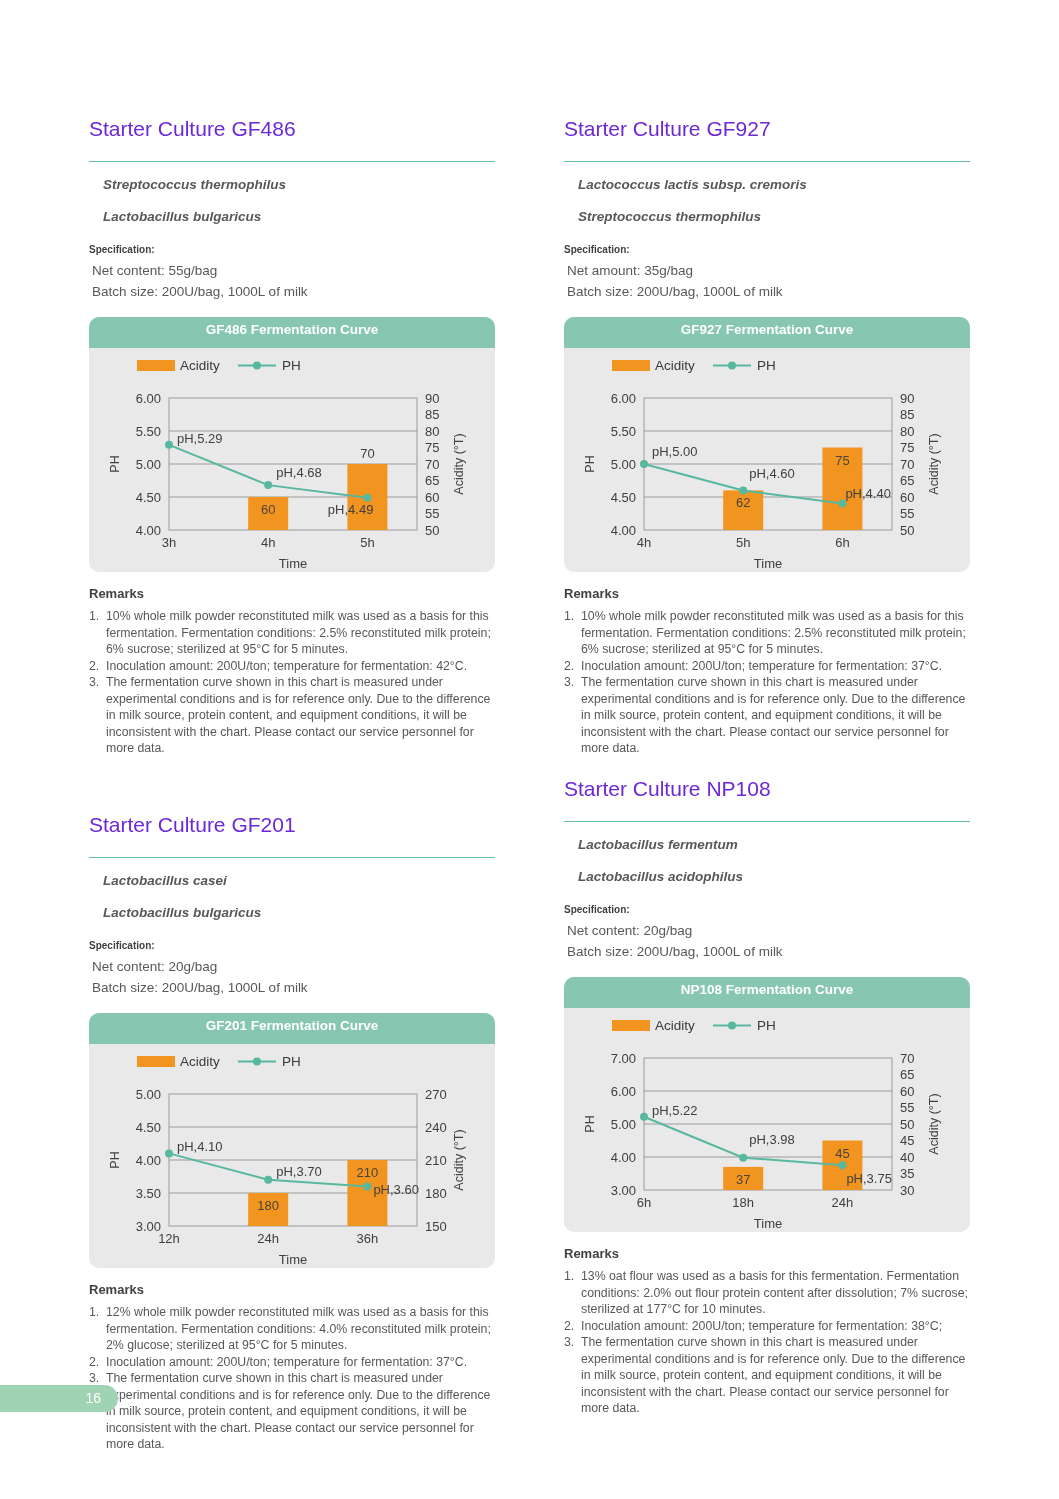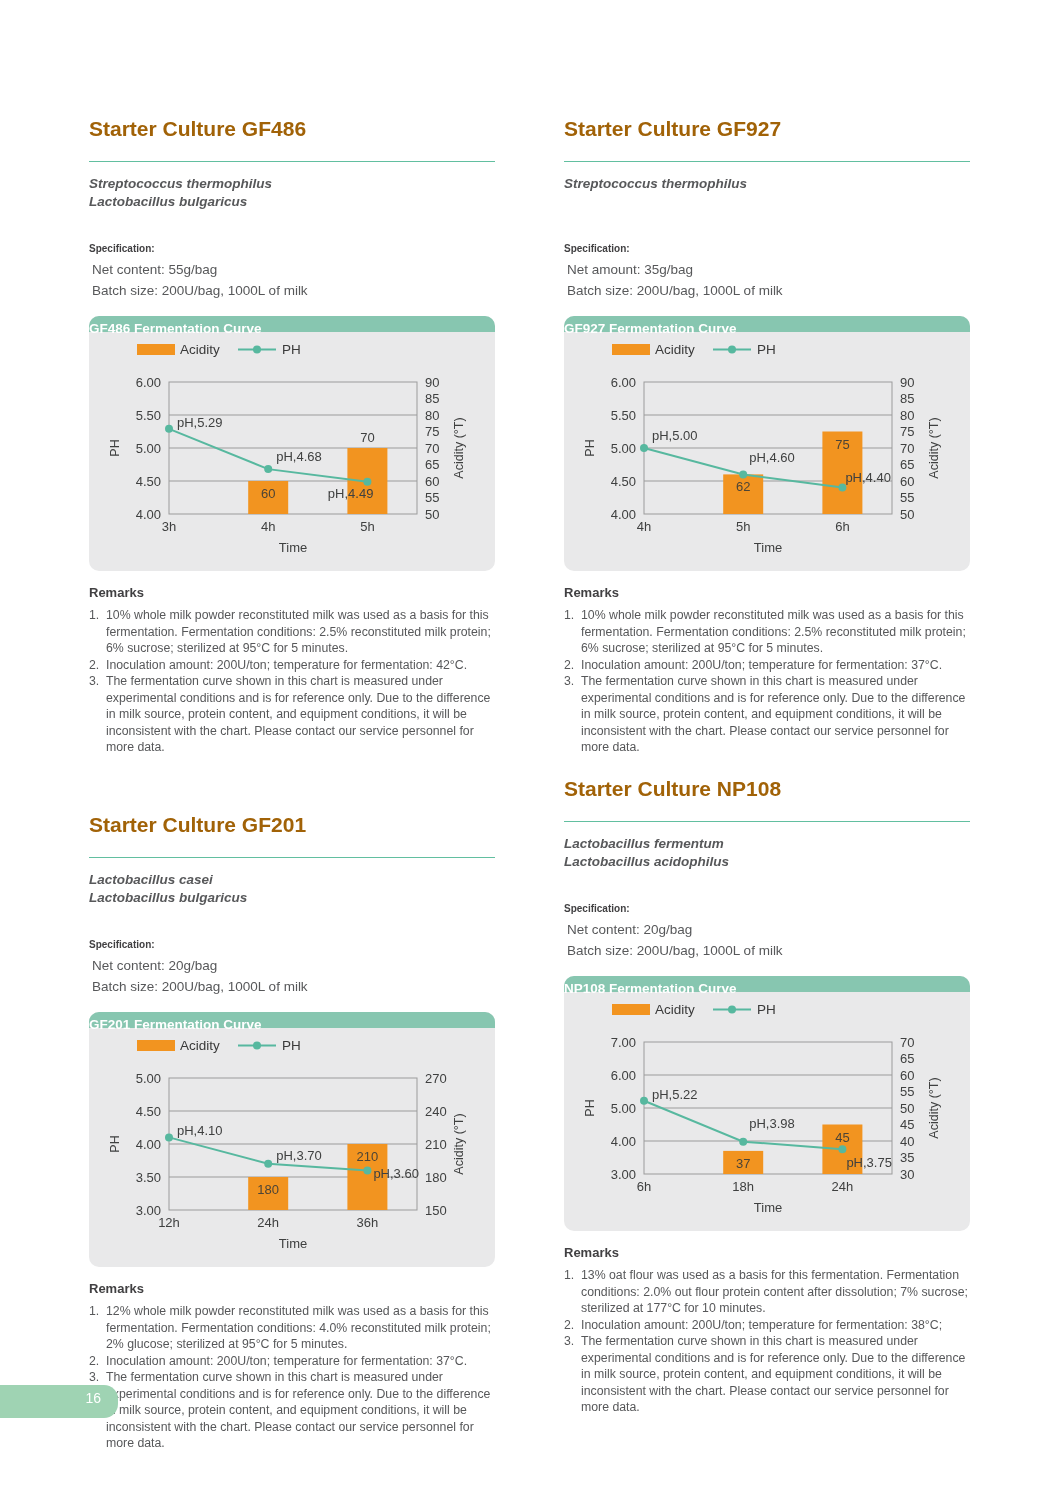--- a/index.html
+++ b/index.html
@@ -4,39 +4,39 @@
 <style>
   html,body { margin:0; padding:0; background:#ffffff; }
   body { width:1059px; height:1499px; position:relative; font-family:"Liberation Sans", sans-serif; overflow:hidden; }
 
   .product { position:absolute; width:406px; }
   #sec0 { left:89px;  top:116px; }
   #sec1 { left:564px; top:116px; }
   #sec2 { left:89px;  top:812px; }
   #sec3 { left:564px; top:776px; }
 
-  .ptitle { margin:0; font-size:21px; font-weight:bold; color:#a16207; line-height:26px; }
+  .ptitle { margin:0; font-size:21px; font-weight:normal; color:#6d28d9; line-height:26px; }
   .rule { border:none; border-top:1px solid #62bfa0; margin:19px 0 13px 0; }
   .bacteria { min-height:56px; }
-  .bacteria p { margin:0; font-size:13.5px; font-weight:bold; font-style:italic; color:#57585a; line-height:18px; }
+  .bacteria p { margin:14px; font-size:13.5px; font-weight:bold; font-style:italic; color:#57585a; line-height:18px; }
   .spec-h { margin:9px 0 0 0; font-size:10px; font-weight:bold; color:#414042; line-height:18px; }
   .spec-line { margin:3px; font-size:13.5px; color:#57585a; line-height:18px; }
 
   .chart-panel { margin-top:16px; width:406px; height:255px; background:#e9e9ea; border-radius:10px; }
-  .chart-header { height:16px; background:#87c6b0; border-radius:10px 10px 0 0; color:#ffffff;
-                  font-size:13.5px; font-weight:bold; line-height:26px; }
+  .chart-header { height:31px; background:#87c6b0; border-radius:10px 10px 0 0; color:#ffffff;
+                  font-size:13.5px; font-weight:bold; text-align:center; line-height:26px; }
   svg.chart { display:block; width:406px; height:229px; }
 
   .remarks-h { margin:14px 0 7px 0; font-size:13px; font-weight:bold; color:#414042; }
   .remarks { margin:0; padding:0; list-style:none; font-size:12.3px; color:#57585a; line-height:16.5px; }
   .remarks li { display:flex; }
   .remarks .num { width:17px; flex:none; }
   .remarks .txt { flex:1; }
 
-  .page-pill { position:absolute; left:0; top:1385px; width:118px; height:33px; background:#9fd3b3;
+  .page-pill { position:absolute; left:0; top:1385px; width:118px; height:27px; background:#9fd3b3;
                border-radius:0 14px 14px 0; color:#ffffff; font-size:14px; line-height:27px;
                text-align:right; padding-right:17px; box-sizing:border-box; }
 
   
   .ax  { font:13px   "Liberation Sans", sans-serif; fill:#3f4040; }
   .axt { font:12.5px "Liberation Sans", sans-serif; fill:#3f4040; }
   .xt  { font:13px   "Liberation Sans", sans-serif; fill:#3f4040; }
   .leg { font:13.5px "Liberation Sans", sans-serif; fill:#3a3a3a; }
   .dl  { font:13px   "Liberation Sans", sans-serif; fill:#3f4040; }
   .bl  { font:13px   "Liberation Sans", sans-serif; fill:#4c4436; }
@@ -113,20 +113,21 @@
         <span class="num">3.</span>
         <span class="txt">The fermentation curve shown in this chart is measured under experimental conditions and is for reference only. Due to the difference in milk source, protein content, and equipment conditions, it will be inconsistent with the chart. Please contact our service personnel for more data.</span>
       </li>
   </ul>
 </section>
 
 <section class="product" id="sec1">
   <h1 class="ptitle">Starter Culture GF927</h1>
   <hr class="rule">
   <div class="bacteria">
+    <p>Lactococcus lactis subsp. cremoris</p>
     <p>Streptococcus thermophilus</p>
   </div>
   <p class="spec-h">Specification:</p>
   <p class="spec-line">Net amount: 35g/bag</p>
   <p class="spec-line">Batch size: 200U/bag, 1000L of milk</p>
   <div class="chart-panel">
     <div class="chart-header">GF927 Fermentation Curve</div>
     <svg class="chart" id="chart-1">
         <rect x="48" y="12" width="38" height="11" fill="#f29420"></rect>
         <text x="91" y="22" class="leg">Acidity</text>

